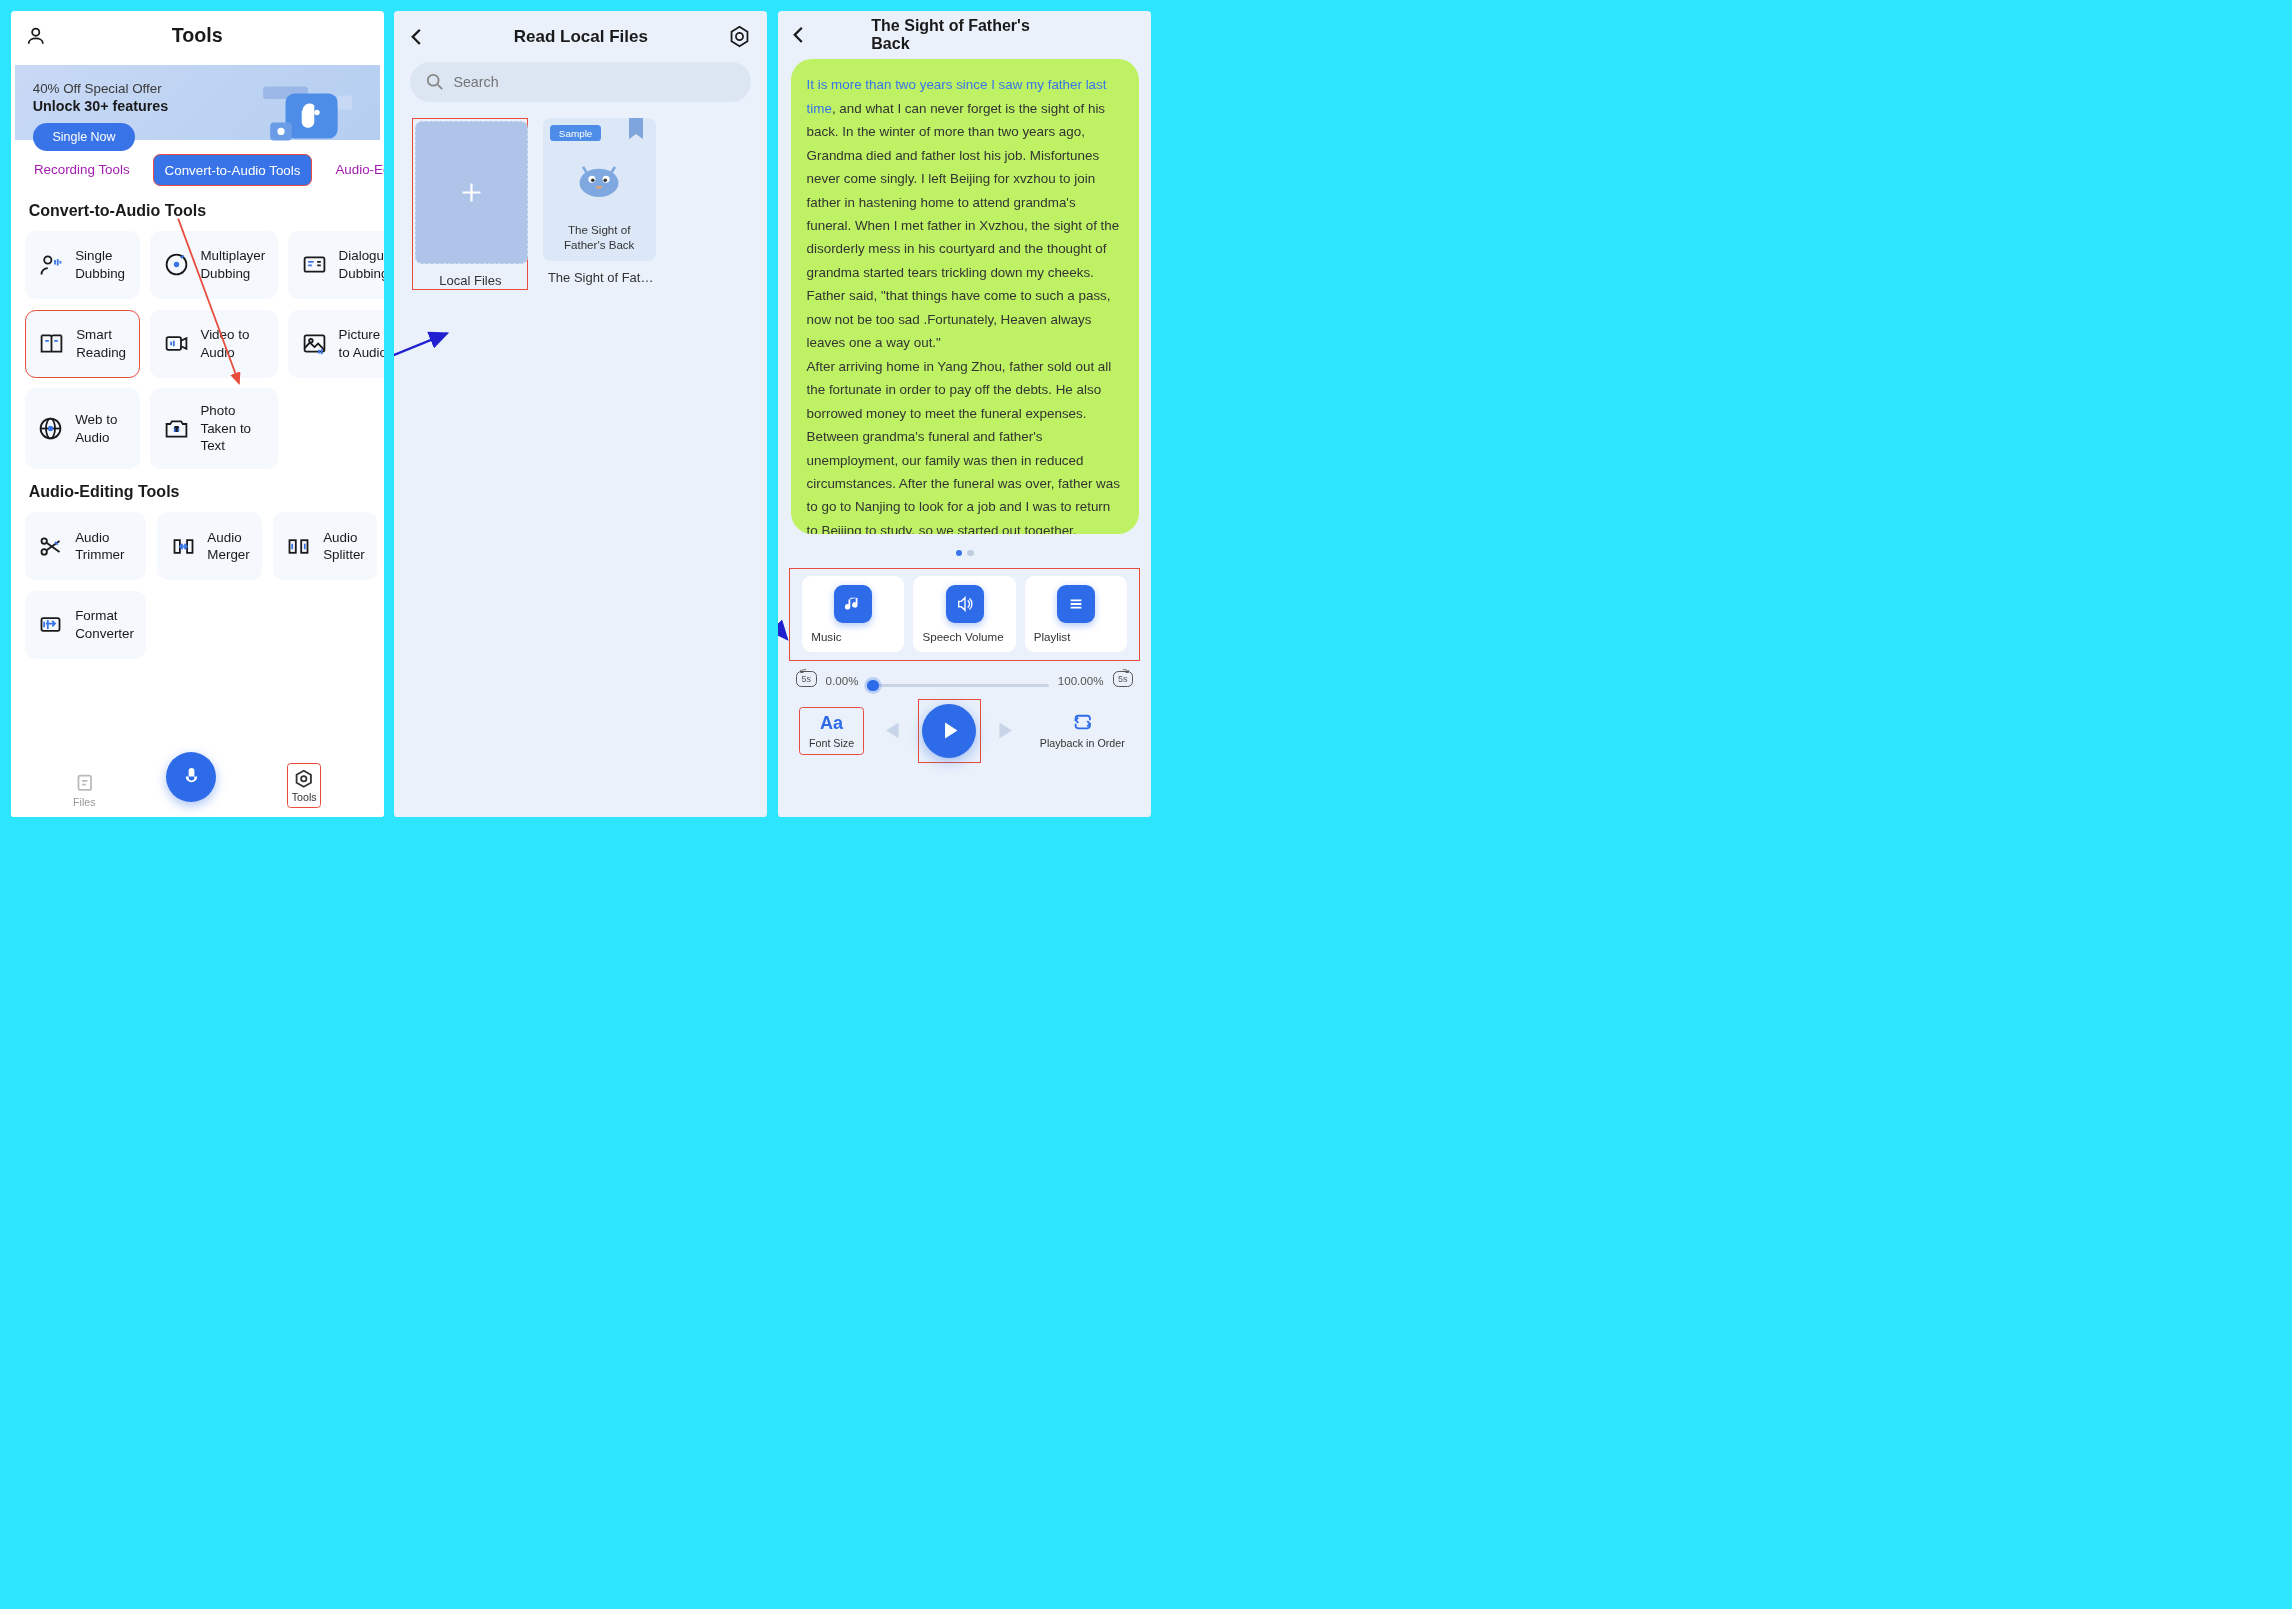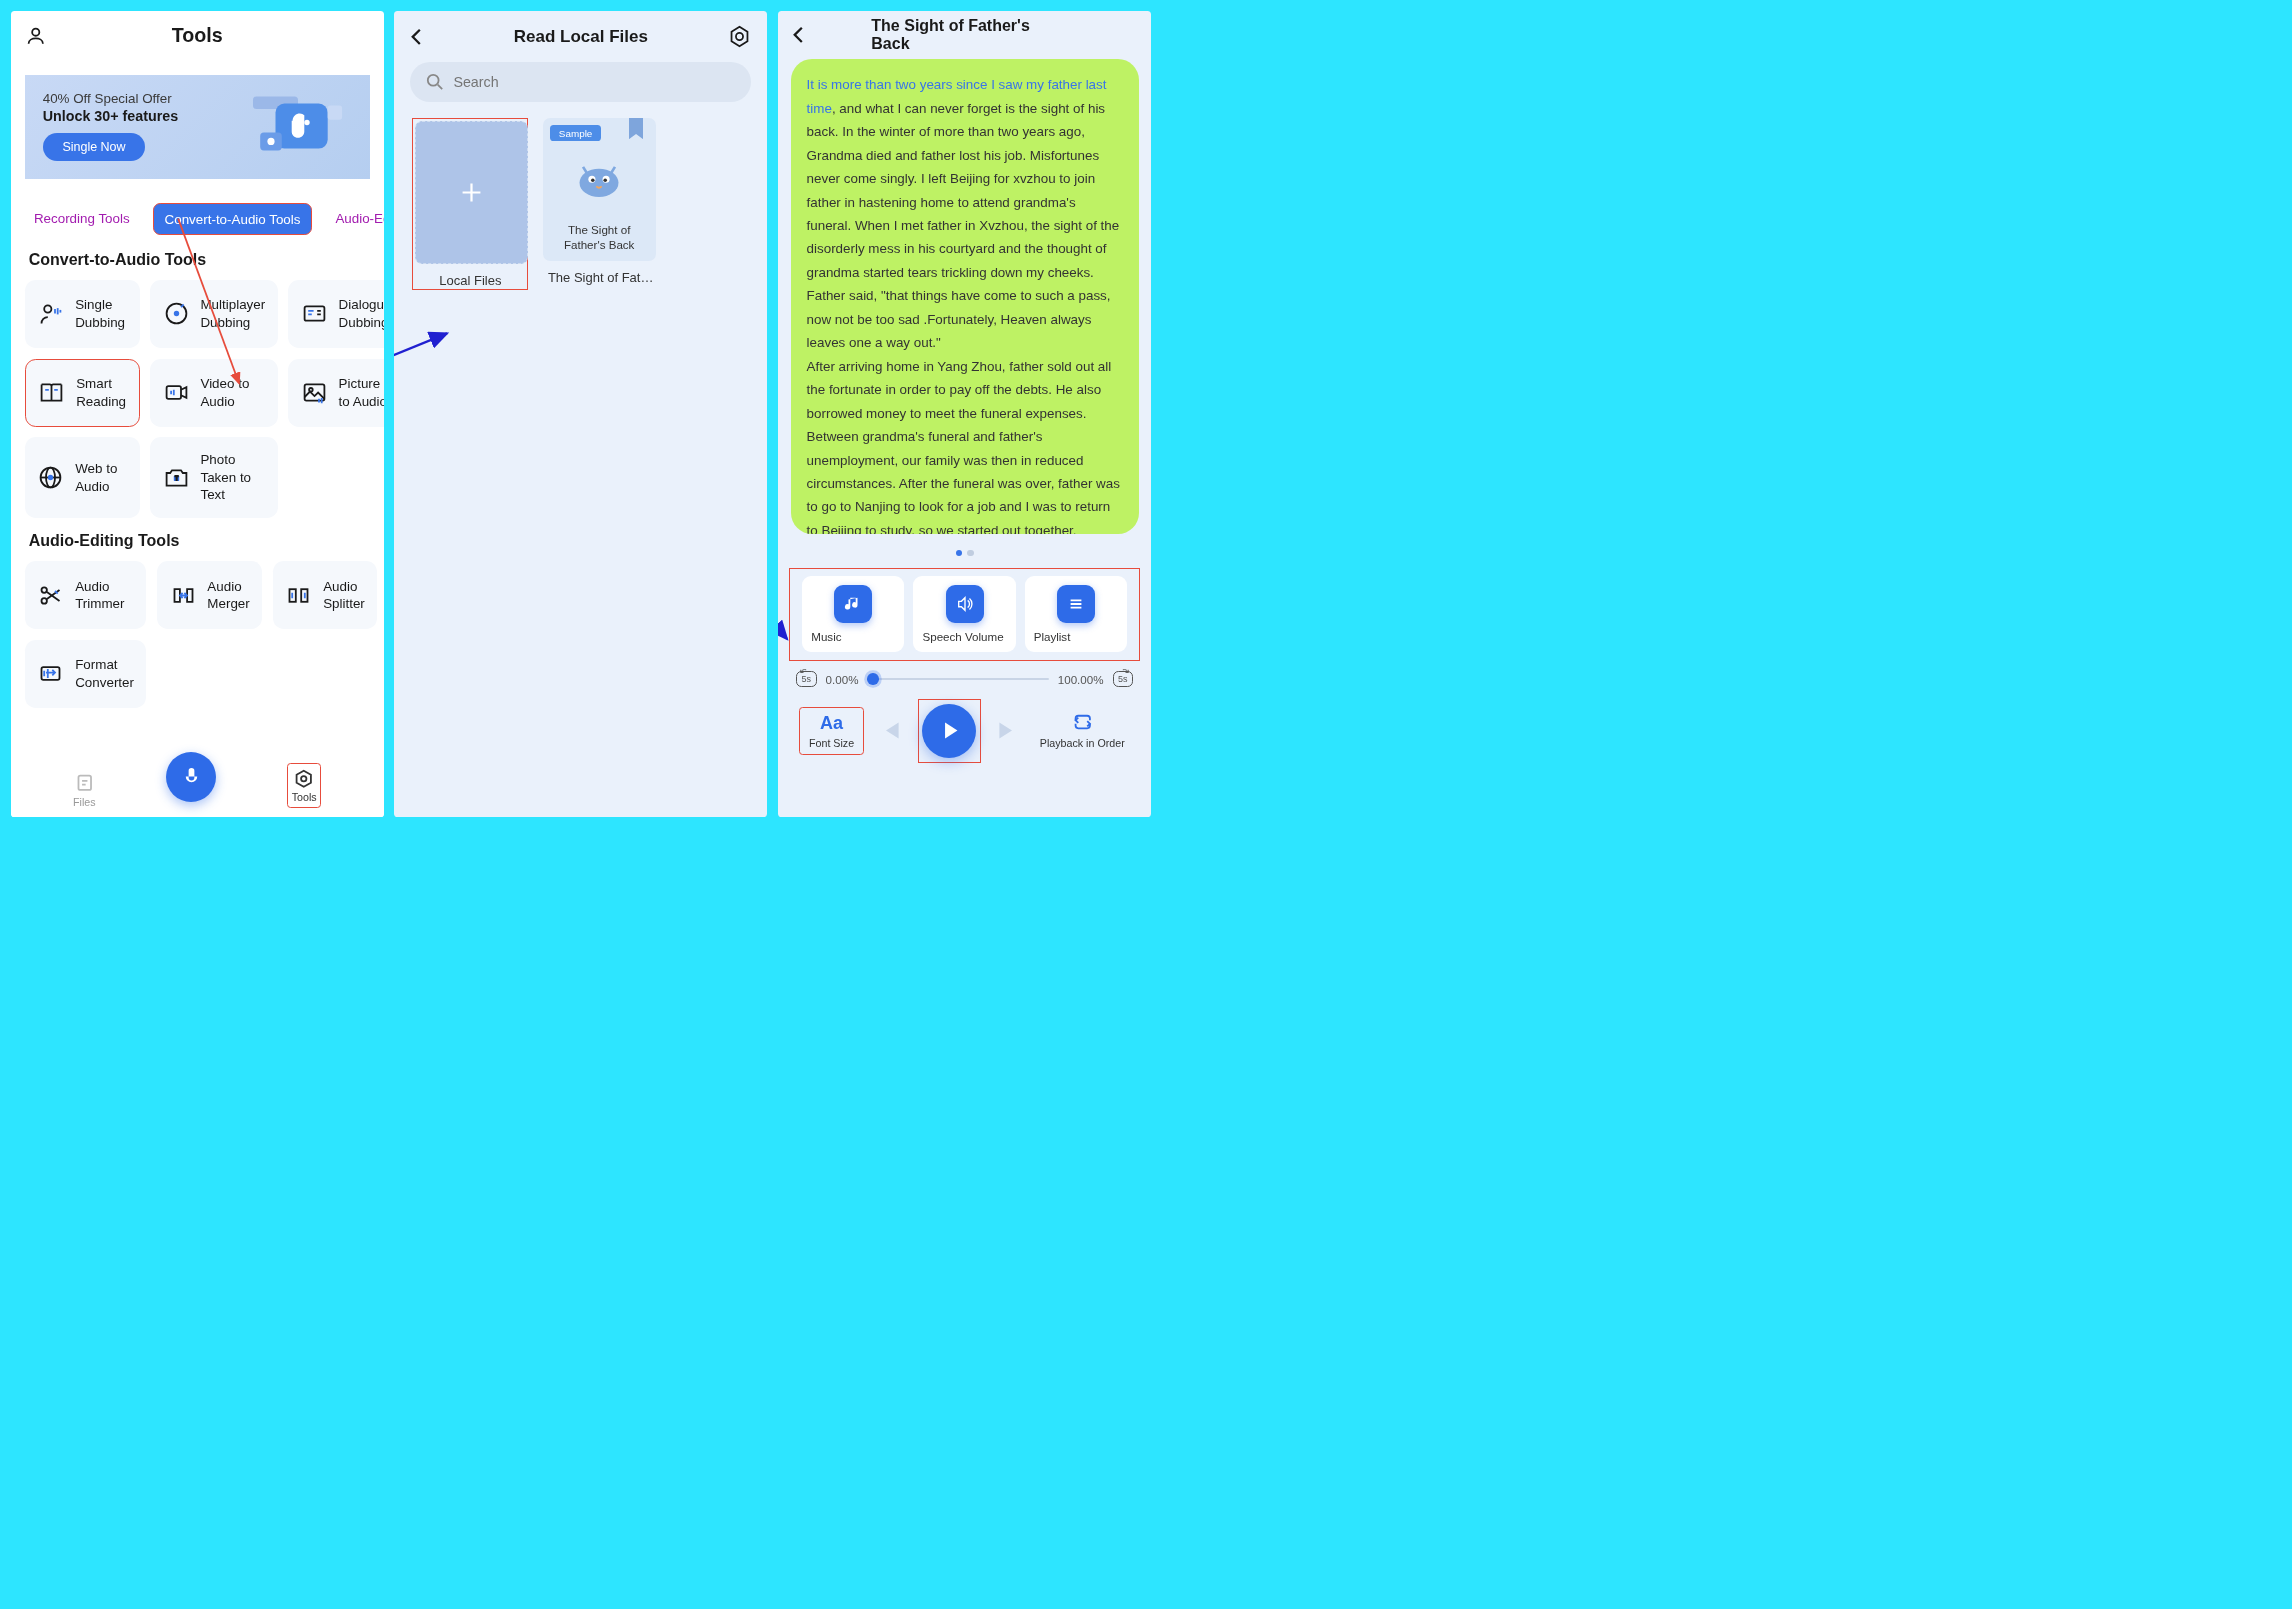--- a/index.html
+++ b/index.html
@@ -4,21 +4,21 @@
 <style>
 * { margin: 0; padding: 0; box-sizing: border-box; font-family: 'Comic Sans MS', cursive, sans-serif; }
 body { background: #2de5ff; padding: 10.7px; display: flex; gap: 10.7px; width: 1164px; }
 .panel { background: #fff; border-radius: 3.6px; width: 373px; height: 806px; position: relative; overflow: hidden; }
 .panel2, .panel3 { background: #eaf1fb; }
 
 
 .header1 { display: flex; align-items: center; padding: 14.3px; }
 .title1 { font-size: 19.7px; font-weight: 600; color: #1a1a1a; position: absolute; left: 50%; transform: translateX(-50%); }
 .profile-icon { width: 21.5px; height: 21.5px; }
-.banner { background: linear-gradient(135deg, #c8d9f5, #b5cef0); margin: 14px; padding: 16px 18px; position: relative; height: 104px; }
+.banner { background: linear-gradient(135deg, #c8d9f5, #b5cef0); margin: 4px; padding: 16px 18px; position: relative; height: 75px; }
 .banner-text1 { font-size: 13.4px; color: #3a3a3a; }
 .banner-text2 { font-size: 14.3px; color: #1a1a1a; font-weight: 700; margin-top: 1.8px; }
 .upgrade-btn { background: #3874e8; color: #fff; border: none; border-radius: 18px; padding: 7.2px 19.7px; margin-top: 9px; font-size: 12.5px; cursor: pointer; font-family: inherit; }
 .banner-gfx { position: absolute; right: 27px; top: 16px; }
 .tabs { display: flex; gap: 12.5px; padding: 10.7px 12.5px 7.2px; overflow: hidden; white-space: nowrap; }
 .tab { font-size: 13.4px; color: #a21caf; padding: 7.2px 10.7px; border-radius: 7.2px; cursor: pointer; }
 .tab.active { background: #3874e8; color: #fff; border: 1.8px solid #e74c3c; }
 .section-title { font-size: 16px; font-weight: 600; color: #1a1a1a; padding: 9px 18px 5.4px; }
 .tool-grid { display: grid; grid-template-columns: 1fr 1fr 1fr; gap: 10.7px; padding: 5.4px 14.3px; }
 .tool-card { background: #f5f8fc; border-radius: 10.7px; padding: 14.3px 12.5px; display: flex; align-items: center; gap: 10.7px; cursor: pointer; min-height: 68px; }
@@ -55,21 +55,21 @@
 .title3 { font-size: 16px; font-weight: 600; color: #1a1a1a; position: absolute; left: 50%; transform: translateX(-50%); }
 .text-content { margin: 0 12.5px; background: #bef264; border-radius: 21px; padding: 14.3px 16px; height: 475px; overflow: hidden; font-size: 13.4px; line-height: 1.75; color: #333; position: relative; }
 .text-content .hl-text { color: #3874e8; }
 .dots { text-align: center; padding: 9px; }
 .dot { display: inline-block; width: 6.3px; height: 6.3px; border-radius: 50%; background: #c0cde0; margin: 0 2.7px; }
 .dot.active { background: #3874e8; }
 .ctl-row { display: flex; gap: 9px; padding: 0 12.5px; margin-bottom: 10.7px; border: 1.8px solid #e74c3c; margin-left: 10.7px; margin-right: 10.7px; padding-top: 7.2px; padding-bottom: 7.2px; }
 .ctl-card { flex: 1; background: #fff; border-radius: 9px; padding: 9px; text-align: left; cursor: pointer; }
 .ctl-icon { width: 38px; height: 38px; background: #2e6be8; border-radius: 9px; margin: 0 auto 7.2px; display: flex; align-items: center; justify-content: center; box-shadow: 0 2.7px 7.2px rgba(46,107,232,.35); }
 .ctl-label { font-size: 11.6px; color: #333; }
-.progress-row { display: flex; align-items: center; padding: 0 18px; gap: 9px; font-size: 11.6px; color: #555; }
+.progress-row { display: flex; align-items: flex-end; padding: 0 18px; gap: 9px; font-size: 11.6px; color: #555; }
 .prog-track { flex: 1; height: 2.7px; background: #c8d4e6; border-radius: 1.8px; position: relative; }
 .prog-thumb { position: absolute; left: 0; top: -4.5px; width: 11.6px; height: 11.6px; background: #2e6be8; border-radius: 50%; box-shadow: 0 0 0 2.7px rgba(46,107,232,.25); }
 .seek-btn { border: 1.3px solid #555; border-radius: 5.4px; padding: 1.8px 4.5px; font-size: 9px; cursor: pointer; position: relative; }
 .play-row { display: flex; align-items: center; justify-content: space-around; padding: 12.5px 14.3px 9px; }
 .font-btn { text-align: center; cursor: pointer; border: 1.8px solid #e74c3c; padding: 5.4px 9px; border-radius: 3.6px; }
 .font-btn-no-hl { text-align: center; cursor: pointer; padding: 5.4px; }
 .font-lbl { font-size: 10.7px; color: #333; margin-top: 2.7px; }
 .skip-btn { cursor: pointer; opacity: .35; }
 .play-btn { width: 54px; height: 54px; background: #2e6be8; border-radius: 50%; display: flex; align-items: center; justify-content: center; cursor: pointer; box-shadow: 0 3.6px 12.5px rgba(46,107,232,.4); }
 .play-wrap { border: 1.8px solid #e74c3c; padding: 3.6px; }

